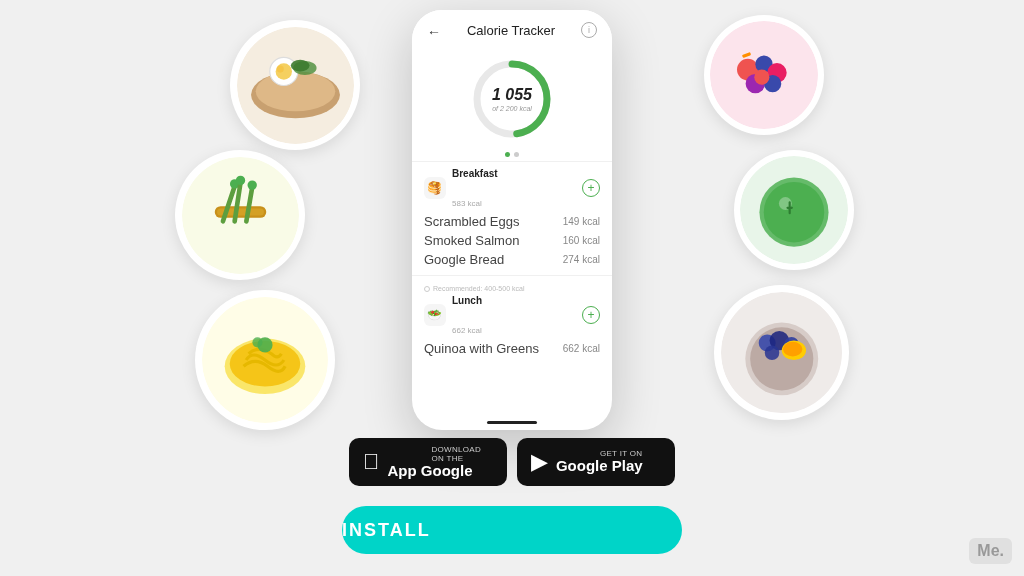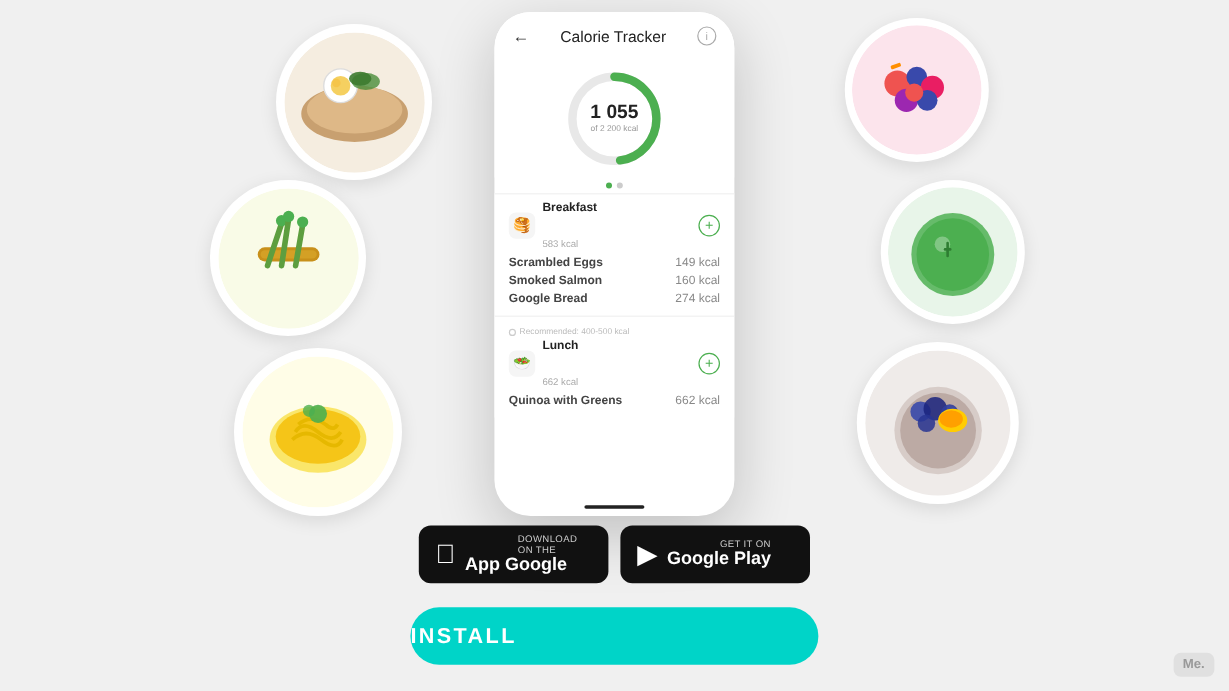--- a/index.html
+++ b/index.html
@@ -98,20 +98,21 @@
       color: #aaa;
     }
 
     
     .calorie-ring-container {
       display: flex;
       align-items: center;
       justify-content: center;
       padding: 8px 0 4px;
       background: white;
+      font-style: italic;
     }
 
     .ring-wrapper {
       position: relative;
       width: 90px;
       height: 90px;
     }
 
     .ring-svg {
       width: 90px;
@@ -231,23 +232,22 @@
     }
 
     .meal-item {
       display: flex;
       justify-content: space-between;
       align-items: center;
       padding: 2px 0;
     }
 
     .meal-item-name {
-      font-size: 10px;
+      font-size: 13px;
       color: #444;
-      font-weight: bold;
     }
 
     .meal-item-kcal {
       font-size: 10px;
       color: #888;
     }
 
     .recommended-label {
       font-size: 7px;
       color: #bbb;
@@ -347,21 +347,21 @@
     }
 
     
     .watermark {
       position: absolute;
       bottom: 12px;
       right: 12px;
       background: #e0e0e0;
       border-radius: 6px;
       padding: 4px 8px;
-      font-size: 11px;
+      font-size: 16px;
       font-weight: 600;
       color: #999;
       z-index: 20;
     }
   </style>
 </head>
 <body>
 
 <div class="main-container">
 

